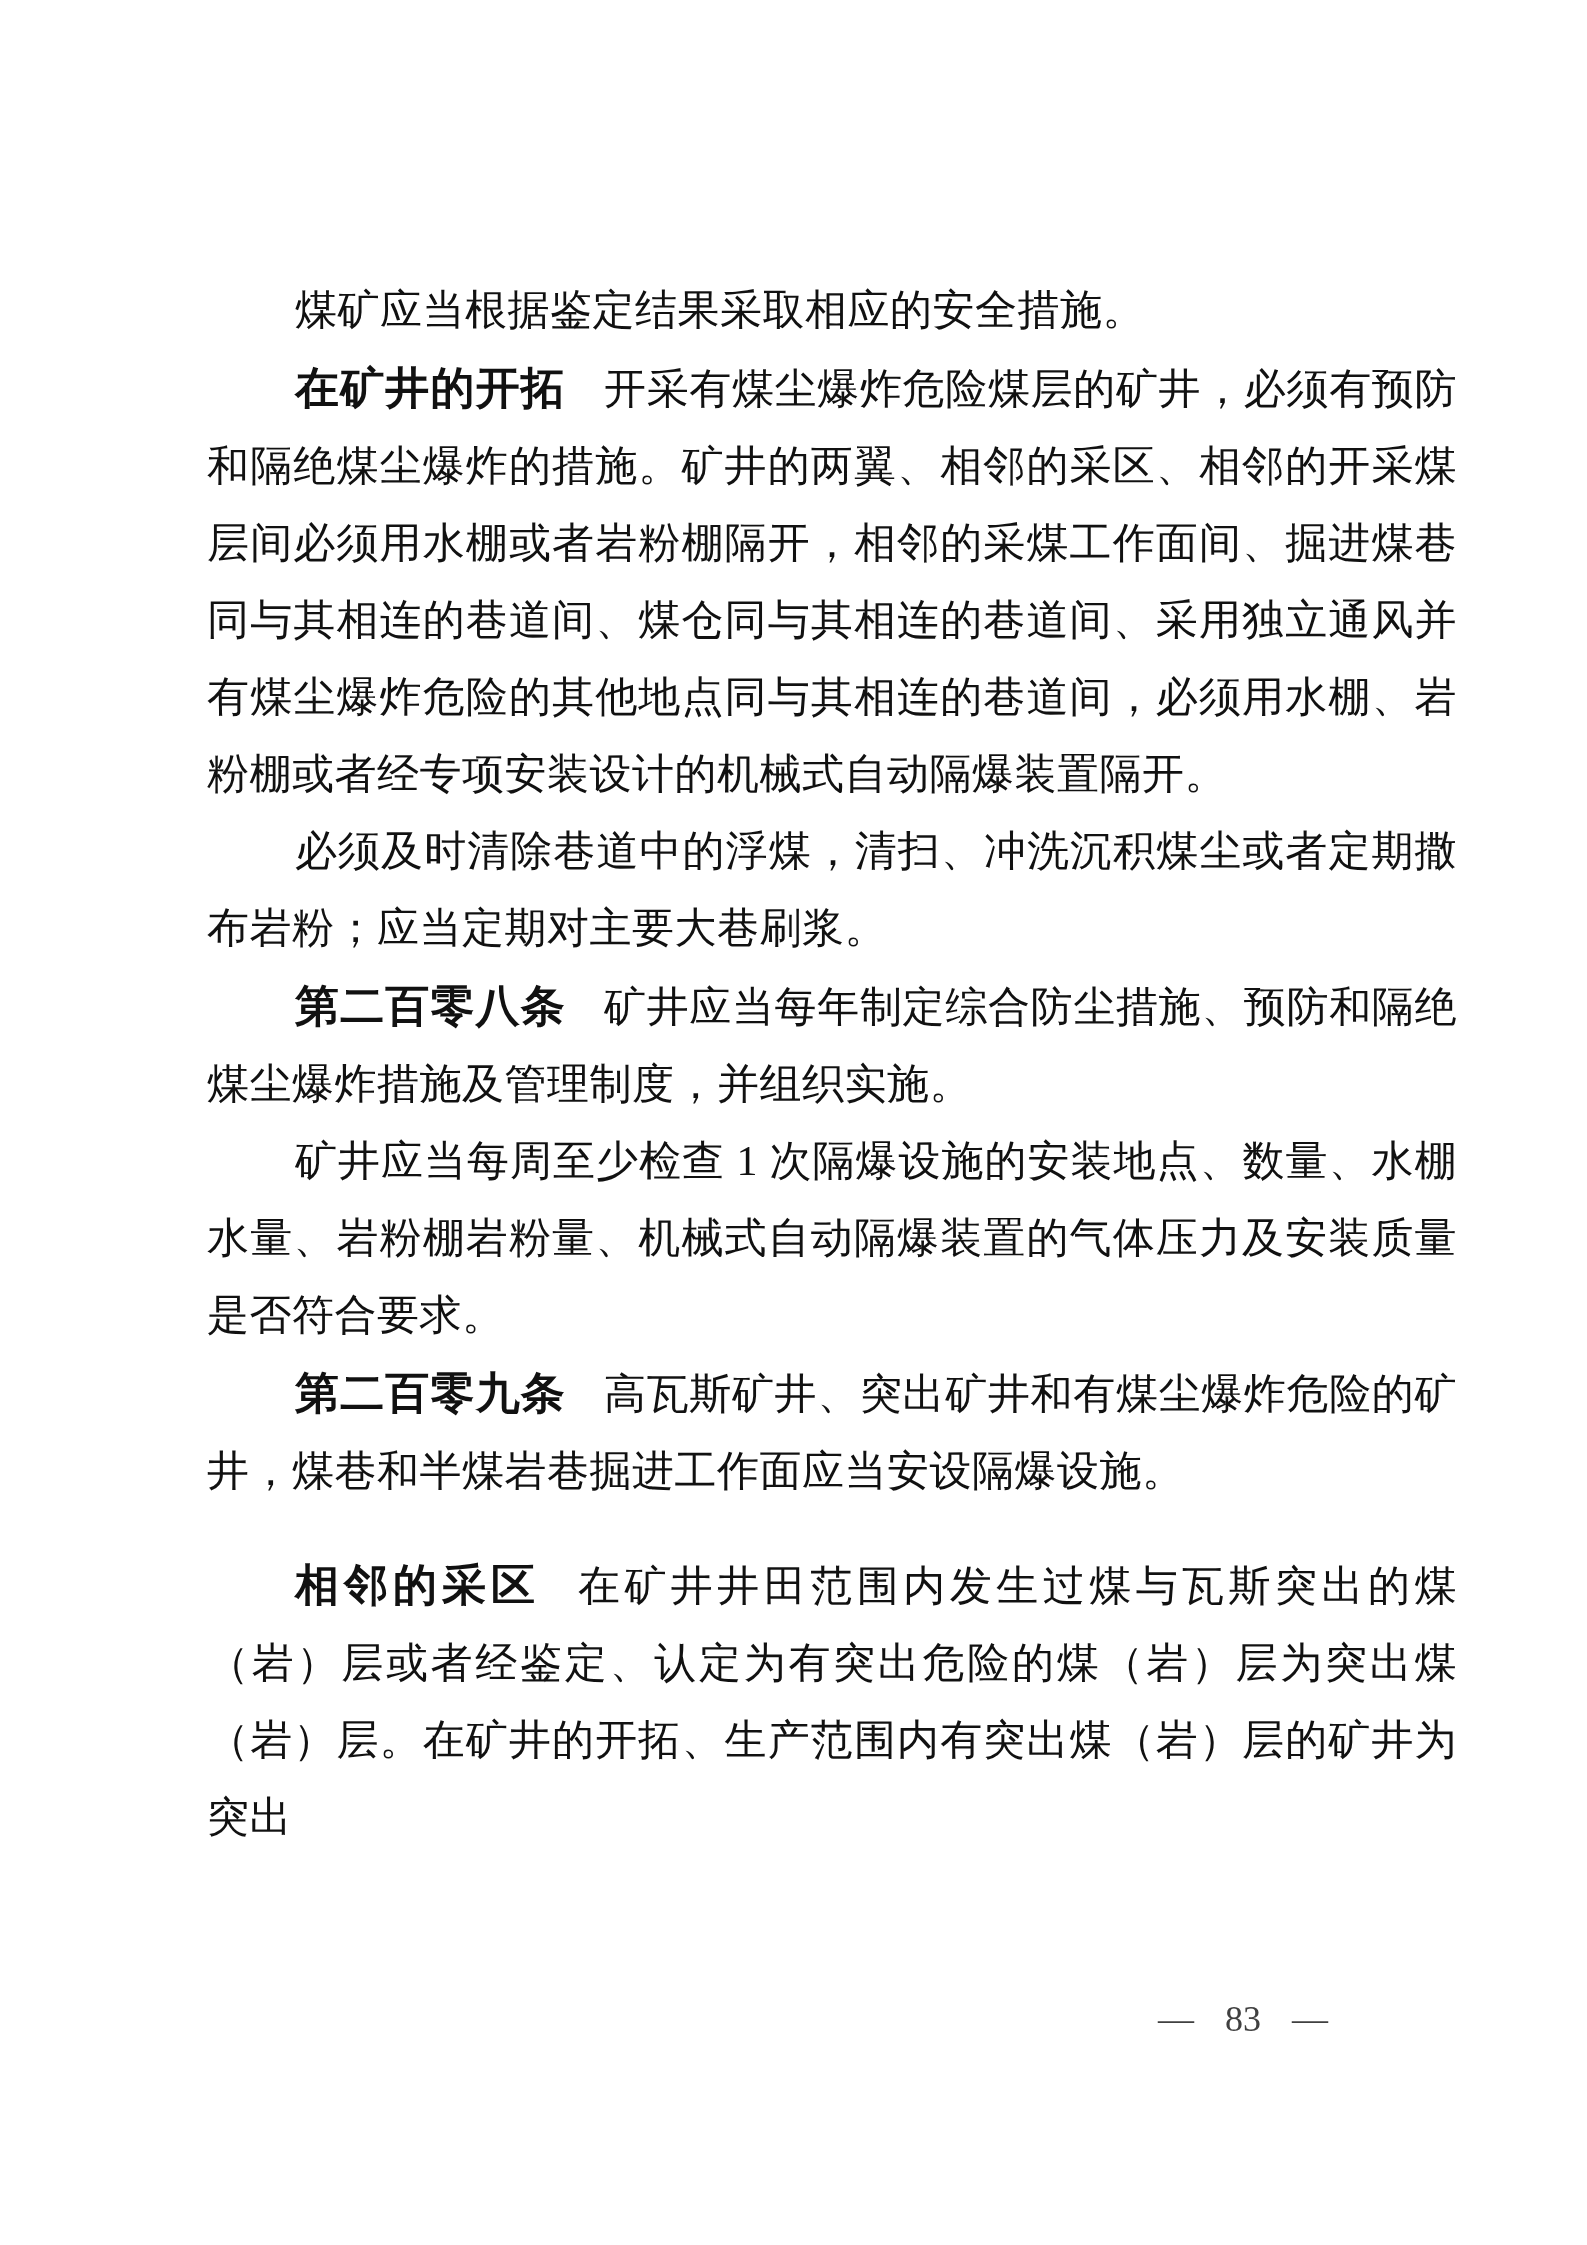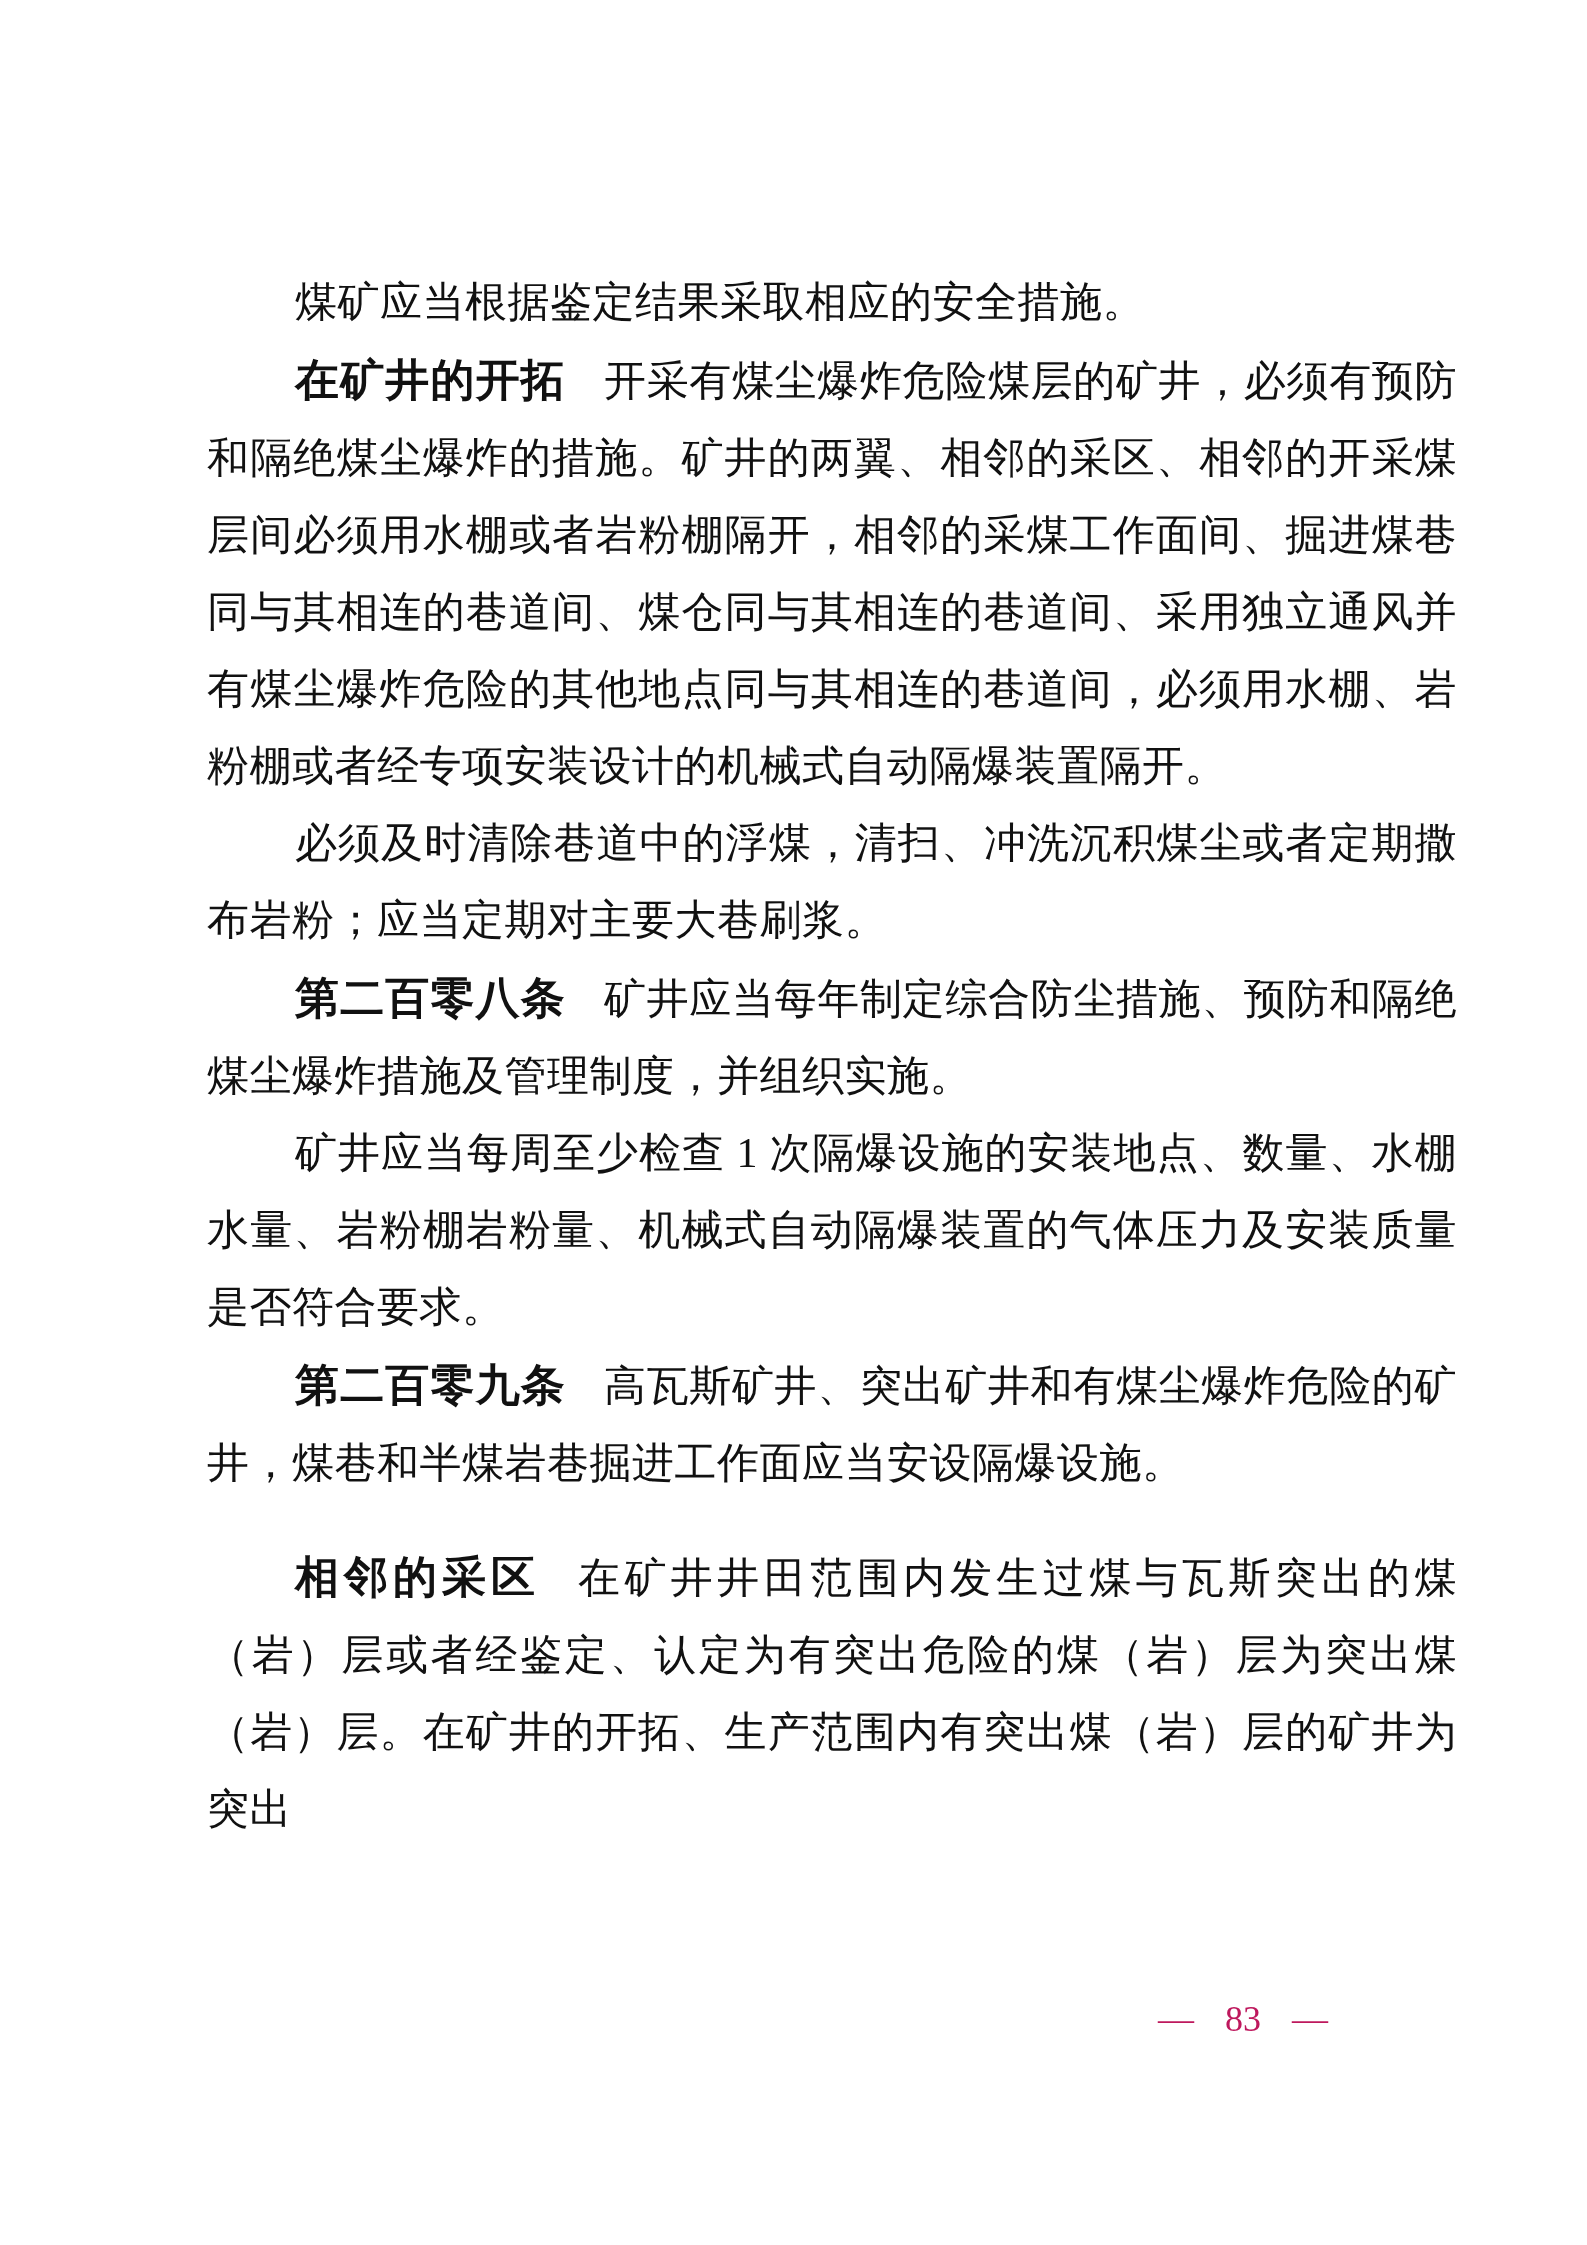--- a/index.html
+++ b/index.html
@@ -9,21 +9,21 @@
     position:relative;
     font-family:"Liberation Serif","DejaVu Serif",serif;
     color:#111111;
     overflow:hidden;
   }
   .page{
     position:absolute;inset:0;background:#ffffff;
   }
   .body-text{
     position:absolute;
-    left:207px;top:264px;width:1250px;
+    left:207px;top:272px;width:1250px;
     font-size:42px;line-height:77px;
     letter-spacing:0.5px;
     text-align:justify;
     text-justify:inter-ideograph;
   }
   .body-text p{
     margin:0;
     text-indent:88px;
   }
   .article-label{
@@ -56,21 +56,21 @@
   }
   .last-para{
     margin-top:36px !important;
   }
   .footer-page-number{
     position:absolute;
     left:1158px;top:1998px;
     font-size:36px;line-height:42px;
     font-family:"Liberation Serif","DejaVu Serif",serif;
     word-spacing:22px;
-    color:#be185d;
+    color:#404040;
     white-space:nowrap;
     text-align:right;
   }
 </style>
 </head>
 <body>
 
 <div class="page">
 
   <div class="body-text">

